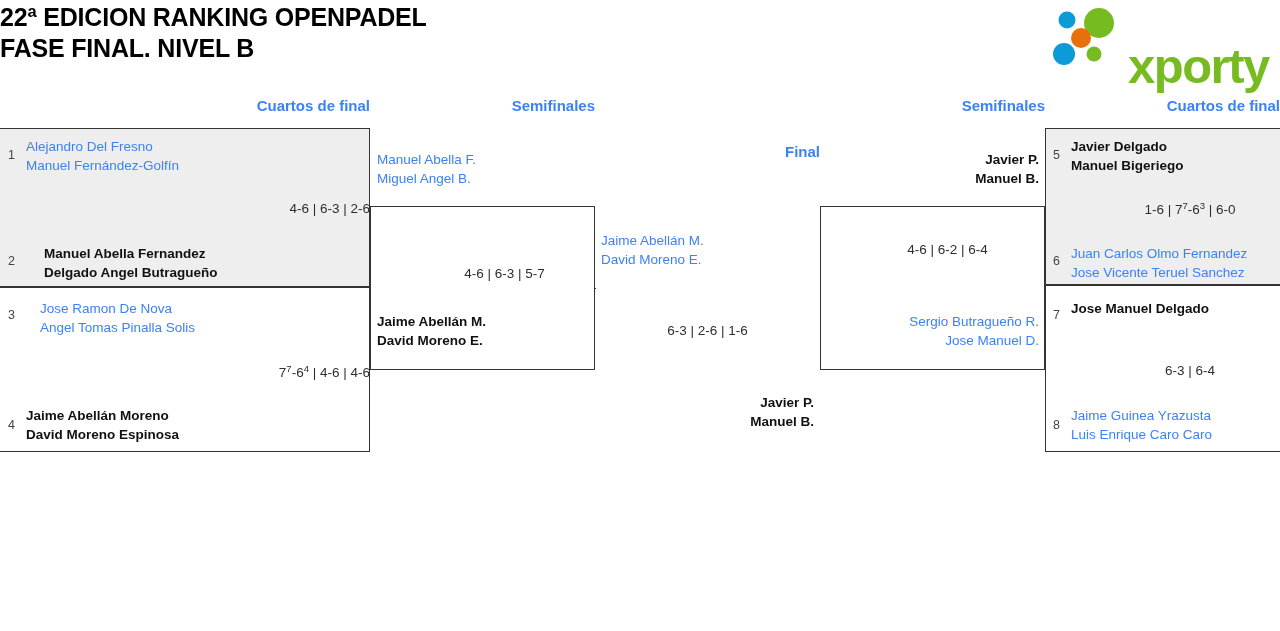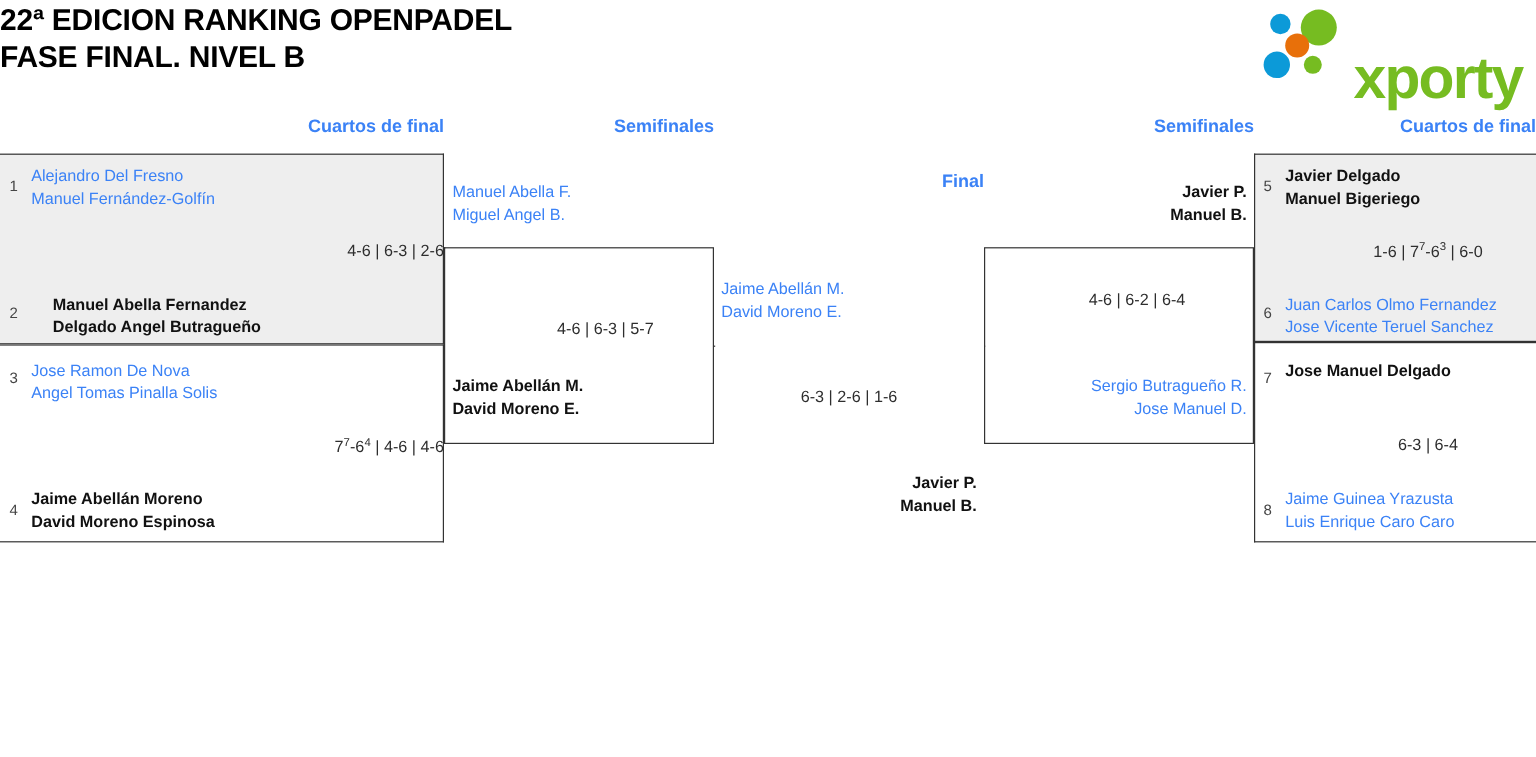--- a/index.html
+++ b/index.html
@@ -140,21 +140,21 @@
   <span class="ln">Manuel Fernández-Golfín</span>
 </div>
 <div class="score" style="left:0px; top:200px; width:370px; text-align:right;">4-6 | 6-3 | 2-6</div>
 <div class="seed" style="left:8px; top:254px;">2</div>
 <div class="team winner" style="left:44px; top:244px;">
   <span class="ln">Manuel Abella Fernandez</span>
   <span class="ln">Delgado Angel Butragueño</span>
 </div>
 
 <div class="seed" style="left:8px; top:308px;">3</div>
-<div class="team loser" style="left:26px; top:299px;">
+<div class="team loser" style="left:40px; top:299px;">
   <span class="ln">Jose Ramon De Nova</span>
   <span class="ln">Angel Tomas Pinalla Solis</span>
 </div>
 <div class="score" style="left:0px; top:364px; width:370px; text-align:right;"><span>7</span><sup>7</sup><span>-6</span><sup>4</sup><span> | 4-6 | 4-6</span></div>
 <div class="seed" style="left:8px; top:418px;">4</div>
 <div class="team winner" style="left:26px; top:406px;">
   <span class="ln">Jaime Abellán Moreno</span>
   <span class="ln">David Moreno Espinosa</span>
 </div>
 

